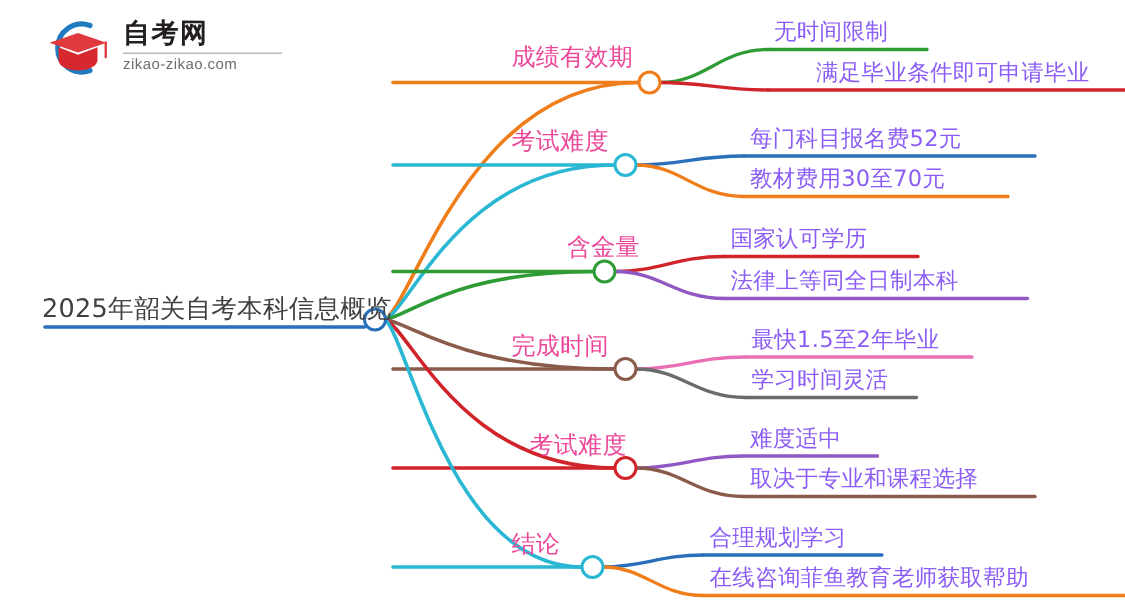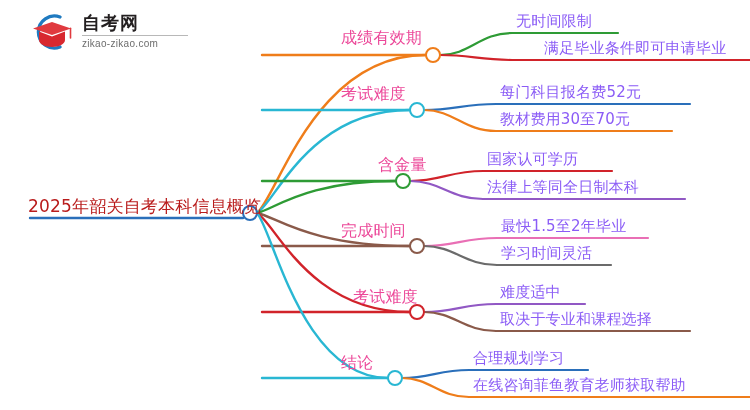--- a/index.html
+++ b/index.html
@@ -73,21 +73,21 @@
   
   .node-label {
     position: absolute;
     font-family: "DejaVu Sans", "Liberation Sans", sans-serif;
     color: #ec4899;
     white-space: nowrap;
     line-height: 1;
   }
   .root-label {
     font-size: 17px;
-    color: #b91c1c;
+    color: #404040;
     letter-spacing: 0.2px;
   }
   .branch-label {
     font-size: 16px;
     letter-spacing: 0.2px;
   }
   .leaf-label {
     font-size: 15px;
     letter-spacing: 0.2px;
     color: #8b5cf6;

